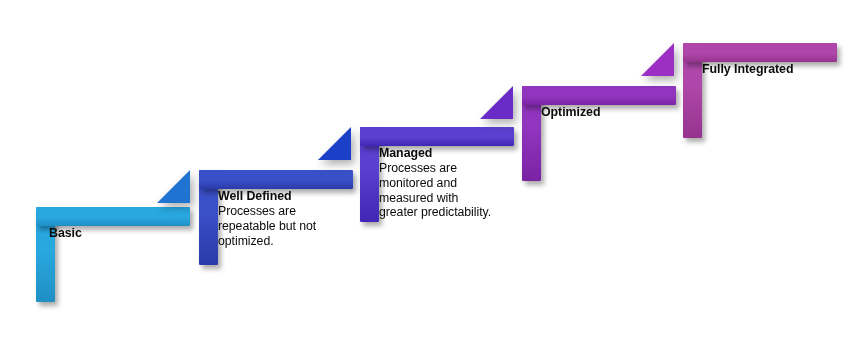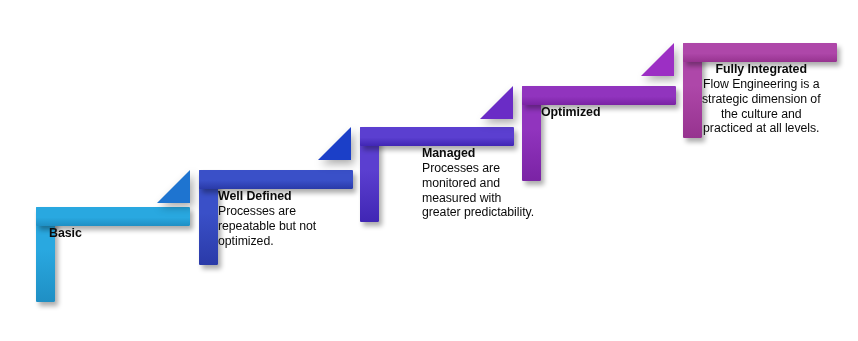--- a/index.html
+++ b/index.html
@@ -107,21 +107,21 @@
 repeatable but not
 optimized.</span>
     </div>
     <div class="tri" style="left: 318px; top: 127px; border-left: 33px solid transparent; border-bottom: 33px solid rgb(27, 63, 200);"></div>
     <div class="step" style="left: 360px; top: 127px; width: 154px; height: 95px;">
       <div class="elbow">
         <div class="bar-left" style="width: 19px; height: 95px; background: linear-gradient(rgb(91, 63, 208) 0%, rgb(91, 63, 208) 45%, rgb(64, 38, 180) 100%);"></div>
         <div class="bar-top" style="width: 154px; height: 19px; background: linear-gradient(rgb(91, 63, 208) 0%, rgb(91, 63, 208) 55%, rgb(64, 38, 180) 100%);"></div>
       </div>
     </div>
-    <div class="label" style="left: 379px; top: 146px; margin-left: 43px;">
+    <div class="label" style="left: 379px; top: 146px;">
       <span class="title">Managed</span>
       <span class="desc">Processes are
 monitored and
 measured with
 greater predictability.</span>
     </div>
     <div class="tri" style="left: 480px; top: 86px; border-left: 33px solid transparent; border-bottom: 33px solid rgb(106, 44, 198);"></div>
     <div class="step" style="left: 522px; top: 86px; width: 154px; height: 95px;">
       <div class="elbow">
         <div class="bar-left" style="width: 19px; height: 95px; background: linear-gradient(rgb(145, 52, 190) 0%, rgb(145, 52, 190) 45%, rgb(122, 35, 164) 100%);"></div>
@@ -133,18 +133,14 @@
     </div>
     <div class="tri" style="left: 641px; top: 43px; border-left: 33px solid transparent; border-bottom: 33px solid rgb(156, 47, 196);"></div>
     <div class="step" style="left: 683px; top: 43px; width: 154px; height: 95px;">
       <div class="elbow">
         <div class="bar-left" style="width: 19px; height: 95px; background: linear-gradient(rgb(174, 71, 169) 0%, rgb(174, 71, 169) 45%, rgb(150, 51, 143) 100%);"></div>
         <div class="bar-top" style="width: 154px; height: 19px; background: linear-gradient(rgb(174, 71, 169) 0%, rgb(174, 71, 169) 55%, rgb(150, 51, 143) 100%);"></div>
       </div>
     </div>
     <div class="label" style="left: 702px; top: 62px; text-align: center;">
       <span class="title">Fully Integrated</span>
-      <span class="desc">Flow Engineering is a
-strategic dimension of
-the culture and
-practiced at all levels.</span>
     </div>
   </div>
 
 </body></html>

